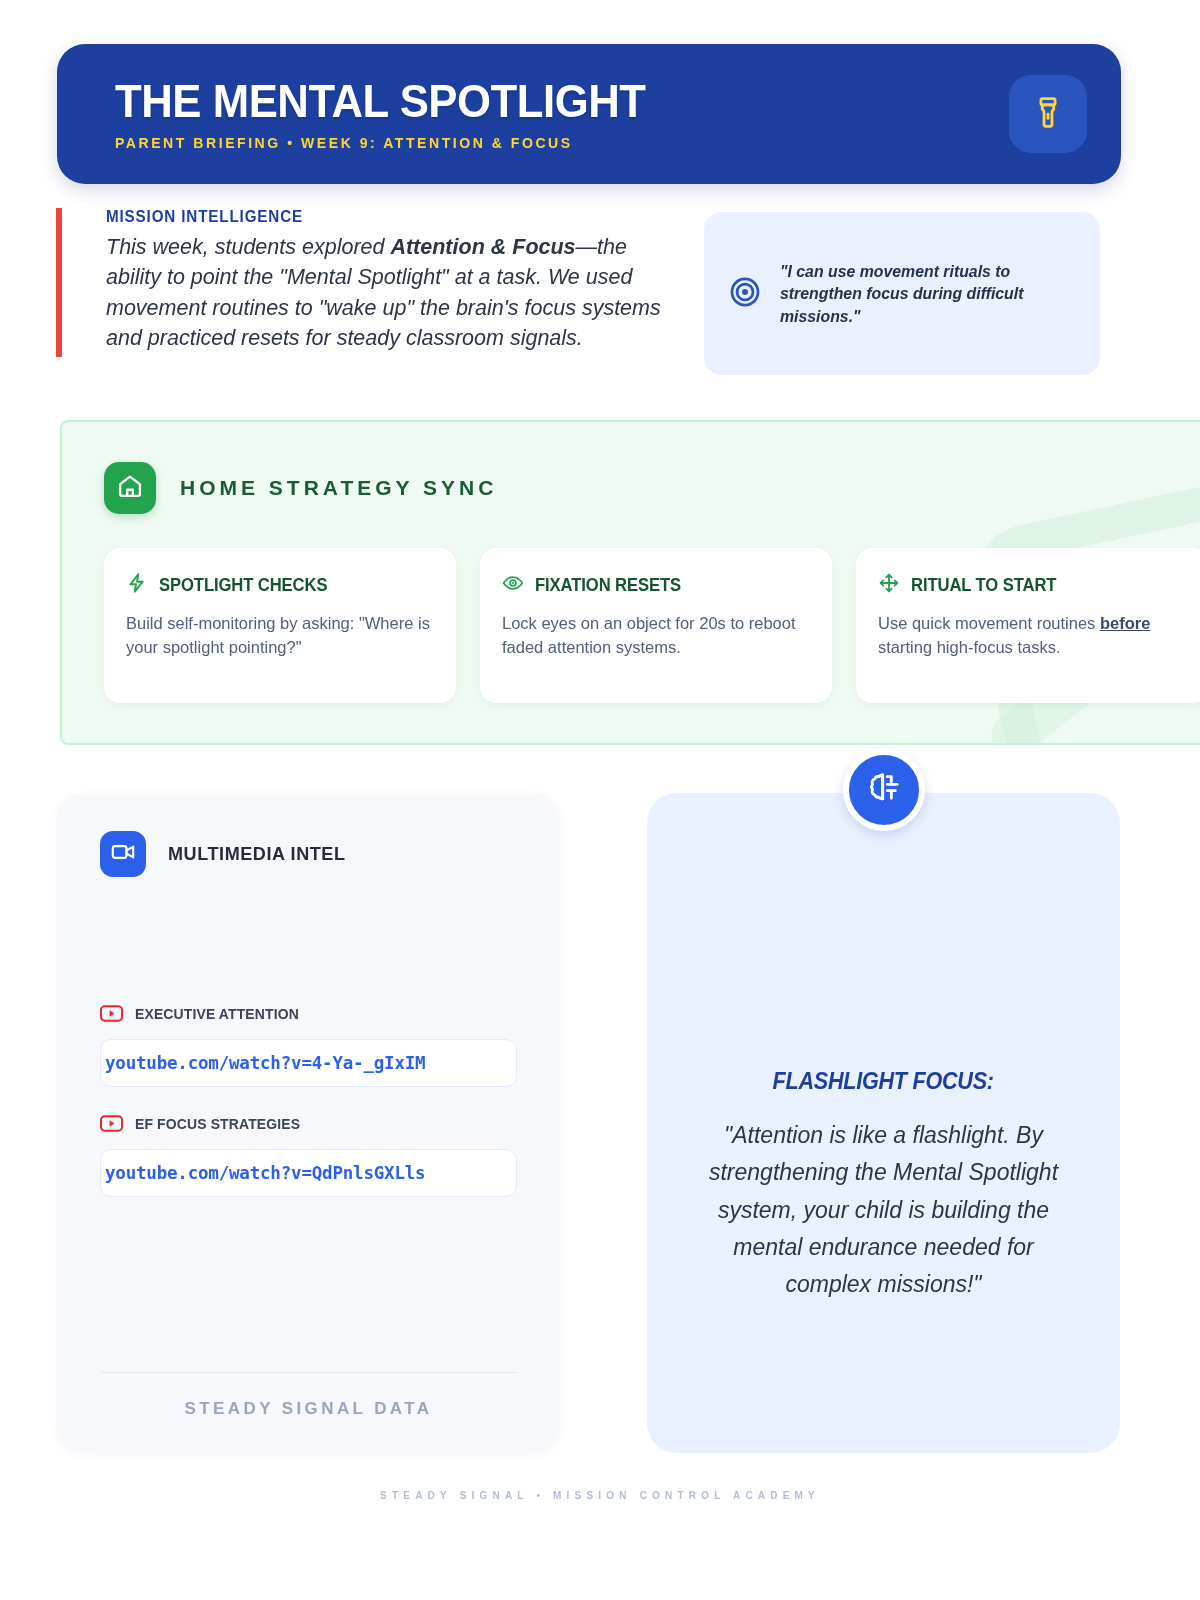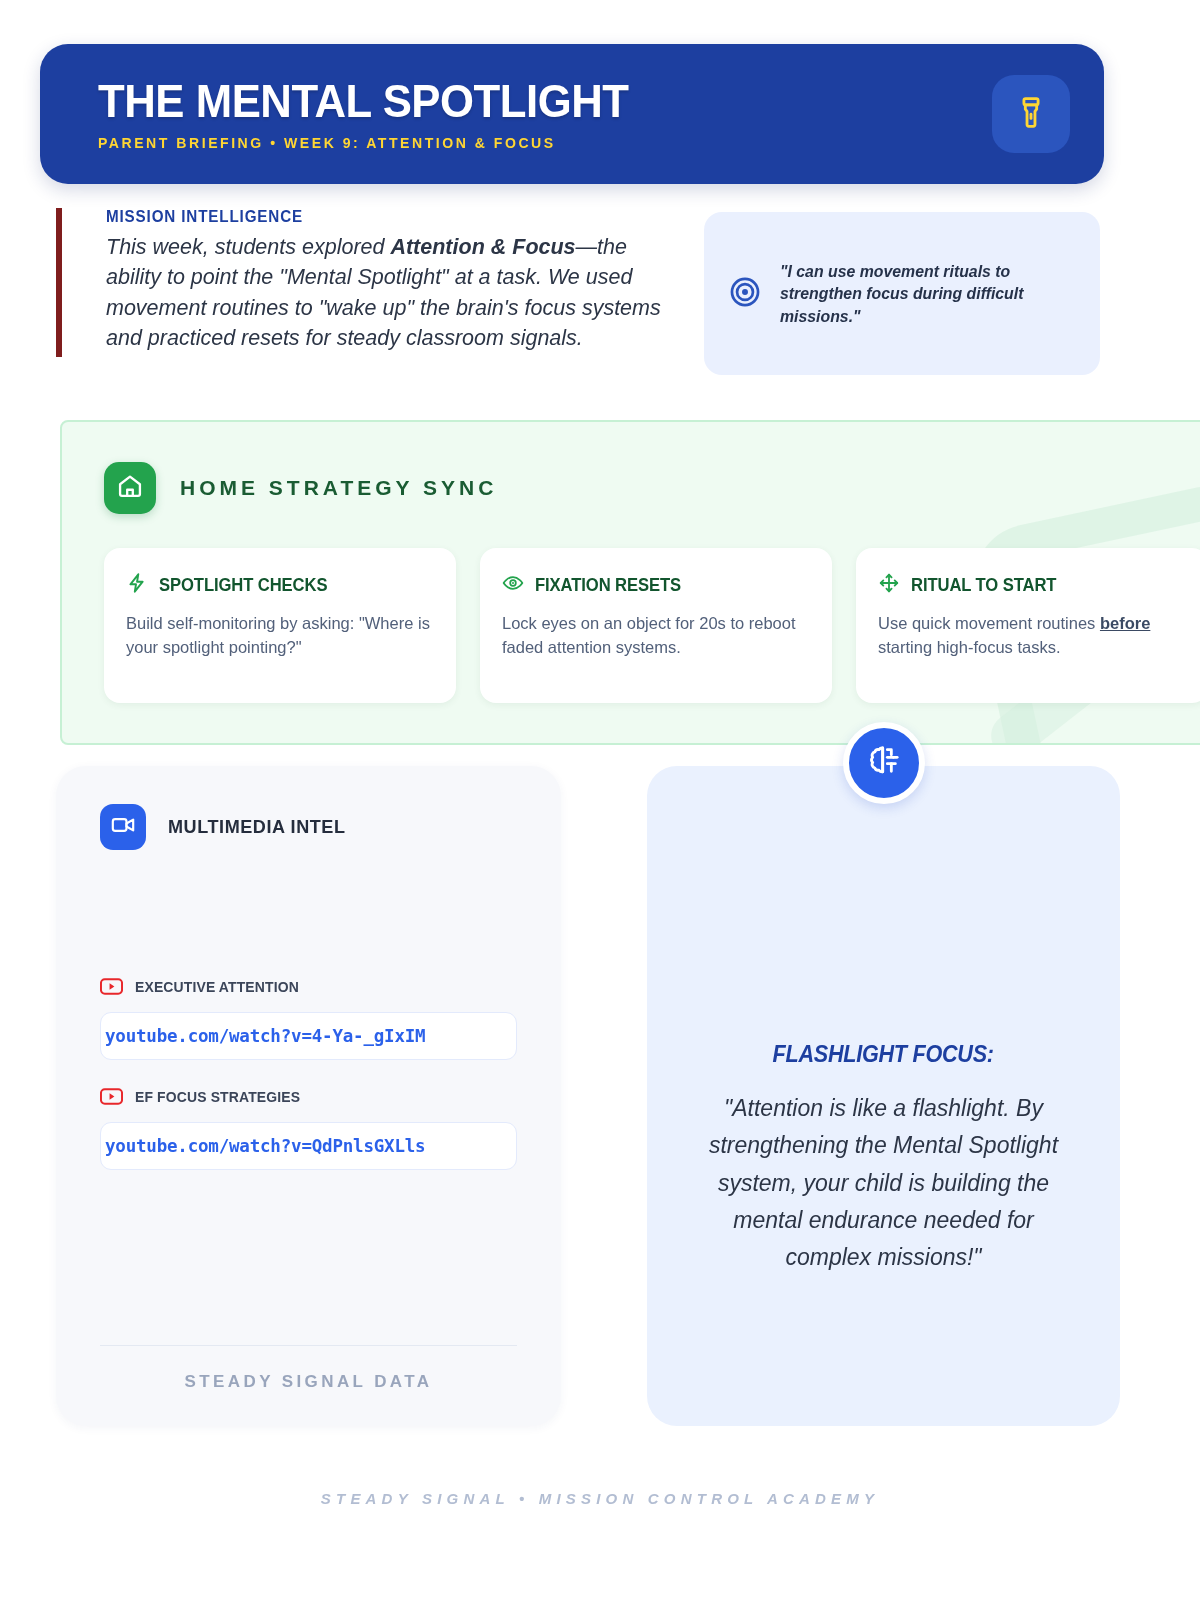--- a/index.html
+++ b/index.html
@@ -17,21 +17,21 @@
     position: relative;
     width: 1200px;
     height: 1600px;
     overflow: hidden;
     background: #ffffff;
   }
 
   
   .header {
     position: absolute;
-    left: 40px;
+    left: 57px;
     top: 44px;
     width: 1064px;
     height: 140px;
     background: #1d3fa0;
     border-radius: 28px;
     box-shadow: 0 6px 18px rgba(20,40,110,0.18);
     display: flex;
     align-items: center;
     padding: 0 34px 0 58px;
   }
@@ -69,21 +69,21 @@
     position: absolute;
     left: 56px;
     top: 208px;
     width: 1064px;
     display: flex;
     gap: 28px;
     align-items: flex-start;
   }
   .intel-left {
     flex: 0 0 620px;
-    border-left: 6px solid #7f1d1d;
+    border-left: 6px solid #ef4444;
     padding-left: 44px;
     padding-bottom: 4px;
   }
   .intel-label {
     color: #1d3fa0;
     font-size: 16px;
     font-weight: 700;
     letter-spacing: 0.9px;
     transform: scaleX(0.95);
     transform-origin: left center;
@@ -200,21 +200,21 @@
     color: #52607a;
     font-size: 16.5px;
     line-height: 1.46;
   }
   .card-body u { font-weight: 700; text-decoration: underline; color: #3b4a63; }
 
   
   .bottom {
     position: absolute;
     left: 56px;
-    top: 766px;
+    top: 793px;
     width: 1064px;
     height: 660px;
     display: flex;
     gap: 86px;
   }
   .media-panel {
     flex: 0 0 505px;
     background: #f7f8fb;
     border-radius: 30px;
     padding: 38px 44px 0 44px;
@@ -323,24 +323,23 @@
     text-align: center;
   }
 
   
   .footer {
     position: absolute;
     left: 0; right: 0;
     top: 1490px;
     text-align: center;
     color: #b2bdd2;
-    font-size: 15px;
+    font-size: 10px;
     font-weight: 700;
     letter-spacing: 5.2px;
-    font-style: italic;
   }
 </style>
 </head>
 <body>
 
 <div class="page">
 
   <div class="header">
     <div class="header-texts">
       <div class="header-title">THE MENTAL SPOTLIGHT</div>

